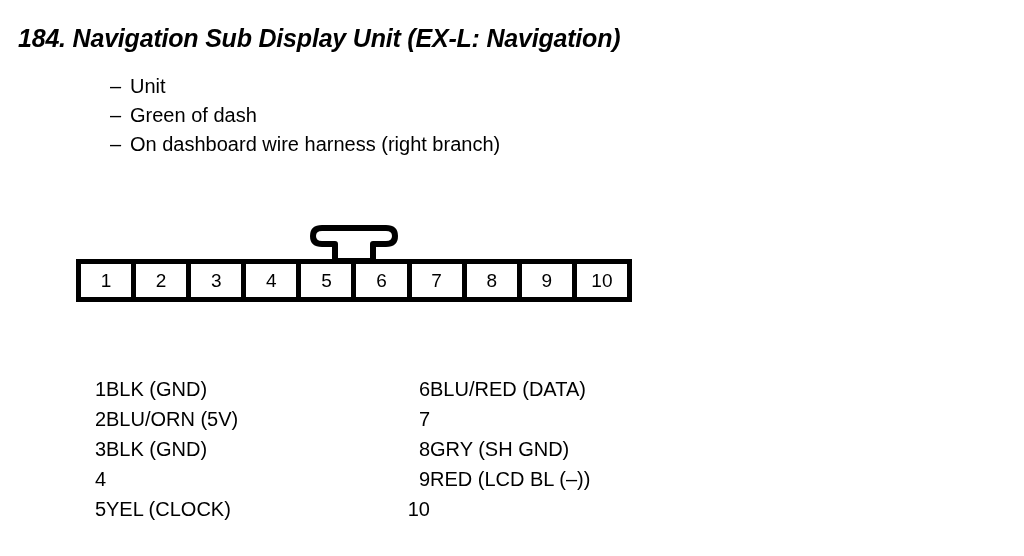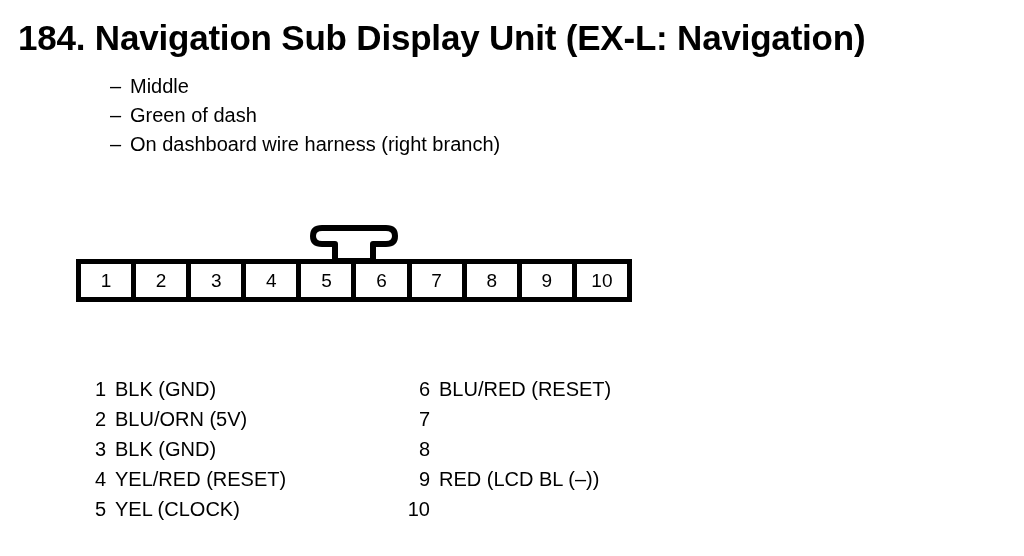--- a/index.html
+++ b/index.html
@@ -15,25 +15,26 @@
     font-family: "Liberation Sans", sans-serif;
     color: #000000;
     -webkit-font-smoothing: none;
   }
 
   
   #page-title {
     position: absolute;
     left: 18px;
     top: 18px;
-    font-size: 35px;
+    font-size: 25px;
     font-weight: bold;
     letter-spacing: -0.2px;
     white-space: nowrap;
     line-height: 40px;
+    font-style: italic;
   }
 
   
   #notes-list {
     position: absolute;
     left: 110px;
     top: 72px;
   }
   .note-row {
     display: flex;
@@ -110,33 +111,32 @@
     font-size: 20px;
     line-height: 30px;
     white-space: nowrap;
   }
   .legend-num {
     width: 26px;
     flex: 0 0 26px;
     text-align: right;
   }
   .legend-label {
-    margin-left: 9px;
   }
 </style>
 </head>
 <body>
 
 <div id="page-title">184. Navigation Sub Display Unit (EX-L: Navigation)</div>
 
 <div id="notes-list">
 
   <div class="note-row">
     <span class="note-dash">–</span>
-    <span>Middle</span>
+    <span>Unit</span>
   </div>
 
   <div class="note-row">
     <span class="note-dash">–</span>
     <span>Green of dash</span>
   </div>
 
   <div class="note-row">
     <span class="note-dash">–</span>
     <span>On dashboard wire harness (right branch)</span>
@@ -181,43 +181,43 @@
       <span class="legend-label">BLU/ORN (5V)</span>
     </div>
 
     <div class="legend-row">
       <span class="legend-num">3</span>
       <span class="legend-label">BLK (GND)</span>
     </div>
 
     <div class="legend-row">
       <span class="legend-num">4</span>
-      <span class="legend-label">YEL/RED (RESET)</span>
     </div>
 
     <div class="legend-row">
       <span class="legend-num">5</span>
       <span class="legend-label">YEL (CLOCK)</span>
     </div>
 
   </div>
 
   <div class="legend-column" id="legend-column-right">
 
     <div class="legend-row">
       <span class="legend-num">6</span>
-      <span class="legend-label">BLU/RED (RESET)</span>
+      <span class="legend-label">BLU/RED (DATA)</span>
     </div>
 
     <div class="legend-row">
       <span class="legend-num">7</span>
     </div>
 
     <div class="legend-row">
       <span class="legend-num">8</span>
+      <span class="legend-label">GRY (SH GND)</span>
     </div>
 
     <div class="legend-row">
       <span class="legend-num">9</span>
       <span class="legend-label">RED (LCD BL (–))</span>
     </div>
 
     <div class="legend-row">
       <span class="legend-num">10</span>
     </div>

